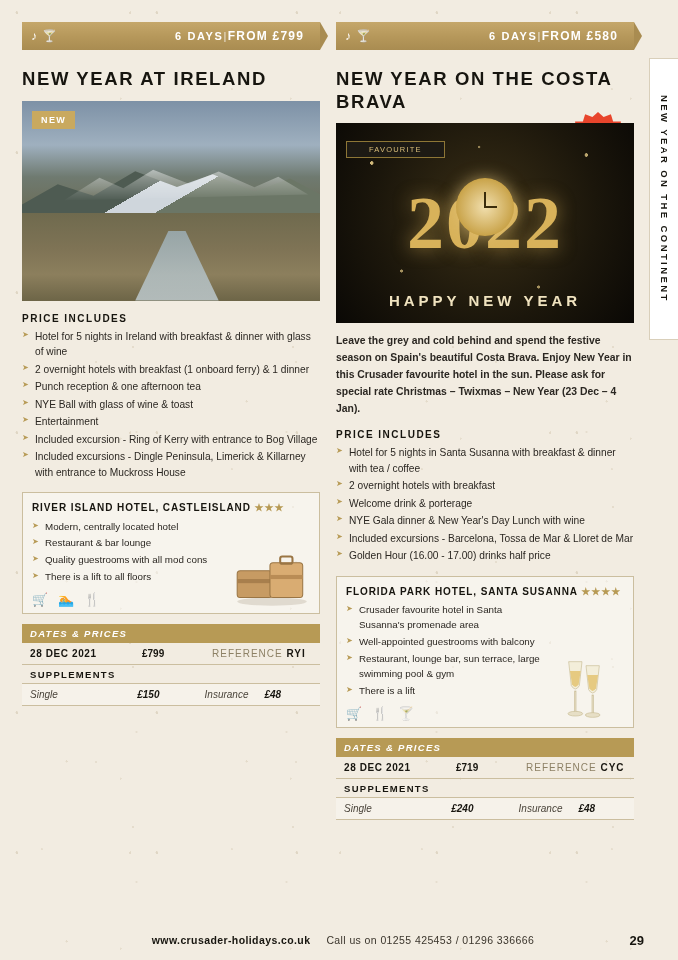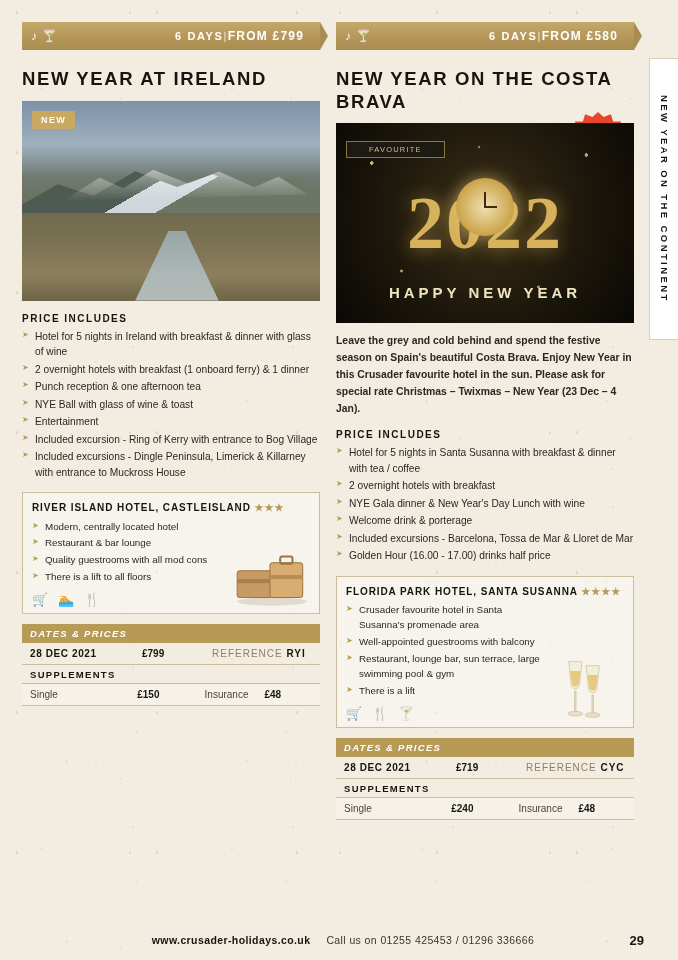--- a/index.html
+++ b/index.html
@@ -128,21 +128,21 @@
     background:radial-gradient(circle,#f1dfae 0%,#c9a349 70%,#8b6c25 100%);
     box-shadow:0 0 16px rgba(230,200,130,.6);
   }
   .hero-costa .clock:before{
     content:"";position:absolute;left:50%;top:14px;width:2px;height:16px;background:#3a2c0c;transform:translateX(-50%);
   }
   .hero-costa .clock:after{
     content:"";position:absolute;left:50%;top:28px;width:12px;height:2px;background:#3a2c0c;
   }
   .hero-costa .happy{
-    position:absolute;left:0;right:0;bottom:22px;text-align:center;
+    position:absolute;left:0;right:0;bottom:14px;text-align:center;
     font-size:15px;letter-spacing:4px;color:#f0e3bf;font-weight:bold;
   }
   .hero-costa .sparkle{
     position:absolute;inset:0;
     background-image:
       radial-gradient(circle at 12% 20%,rgba(255,226,150,.8) 0 1.5px,transparent 2px),
       radial-gradient(circle at 84% 16%,rgba(255,226,150,.7) 0 1.5px,transparent 2px),
       radial-gradient(circle at 22% 74%,rgba(255,226,150,.6) 0 1.3px,transparent 1.8px),
       radial-gradient(circle at 68% 82%,rgba(255,226,150,.6) 0 1.3px,transparent 1.8px),
       radial-gradient(circle at 48% 12%,rgba(255,226,150,.5) 0 1.2px,transparent 1.6px);
@@ -194,21 +194,21 @@
   .dp-row > div{padding:5px 8px;font-size:10px;}
   .dp-date{width:96px;font-weight:bold;letter-spacing:.6px;color:#17150f;}
   .dp-price{width:54px;font-weight:bold;color:#17150f;}
   .dp-ref{flex:1;color:#8d8165;letter-spacing:1px;font-size:9.5px;}
   .dp-ref b{color:#17150f;}
   .supp-head{
     background:transparent;color:#17150f;font-size:9.5px;font-weight:bold;
     letter-spacing:1.3px;padding:4px 8px 3px 8px;
   }
   .supp-row{display:flex;border-top:1px solid #cbbe9f;border-bottom:1px solid #cbbe9f;background:rgba(255,255,255,.3);}
-  .supp-row > div{padding:5px 8px;font-size:10px;}
+  .supp-row > div{padding:5px 8px;font-size:10px;font-style:italic;}
   .supp-name{width:96px;color:#4a443a;}
   .supp-val{width:54px;font-weight:bold;color:#17150f;}
   .supp-name2{flex:1;color:#4a443a;}
   .supp-val2{width:50px;font-weight:bold;color:#17150f;text-align:left;}
 
   
   .footer{
     position:absolute;left:8px;right:0;bottom:14px;
     display:flex;align-items:baseline;justify-content:center;gap:16px;
     font-size:10.5px;font-weight:bold;color:#17150f;letter-spacing:.4px;
@@ -339,22 +339,22 @@
         <div class="happy">HAPPY NEW YEAR</div>
         <div class="fav-badge">FAVOURITE</div>
       </div>
 
       <p class="intro">Leave the grey and cold behind and spend the festive season on Spain's beautiful Costa Brava. Enjoy New Year in this Crusader favourite hotel in the sun. Please ask for special rate Christmas – Twixmas – New Year (23 Dec – 4 Jan).</p>
 
       <h3 class="sect">PRICE INCLUDES</h3>
       <ul class="bul">
         <li>Hotel for 5 nights in Santa Susanna with breakfast &amp; dinner with tea / coffee</li>
         <li>2 overnight hotels with breakfast</li>
+        <li>Welcome drink &amp; porterage</li>
         <li>NYE Gala dinner &amp; New Year's Day Lunch with wine</li>
-        <li>Welcome drink &amp; porterage</li>
         <li>Included excursions - Barcelona, Tossa de Mar &amp; Lloret de Mar</li>
         <li>Golden Hour (16.00 - 17.00) drinks half price</li>
       </ul>
 
       <div class="hotel">
         <h4>
           <span>FLORIDA PARK HOTEL, SANTA SUSANNA</span>
           <span class="stars">★★★★</span>
         </h4>
         <ul class="bul" style="width:200px;">

